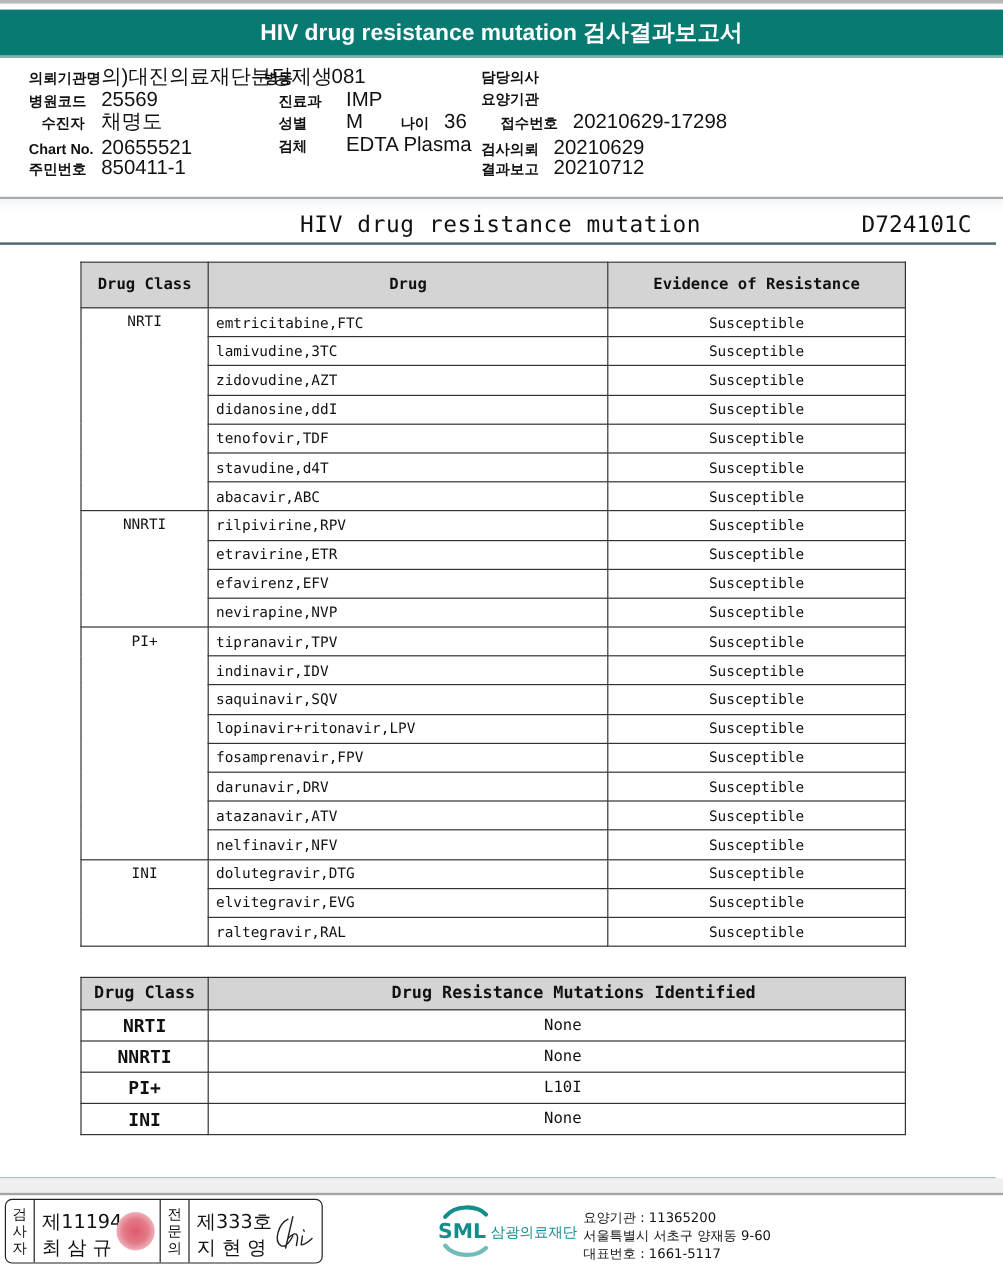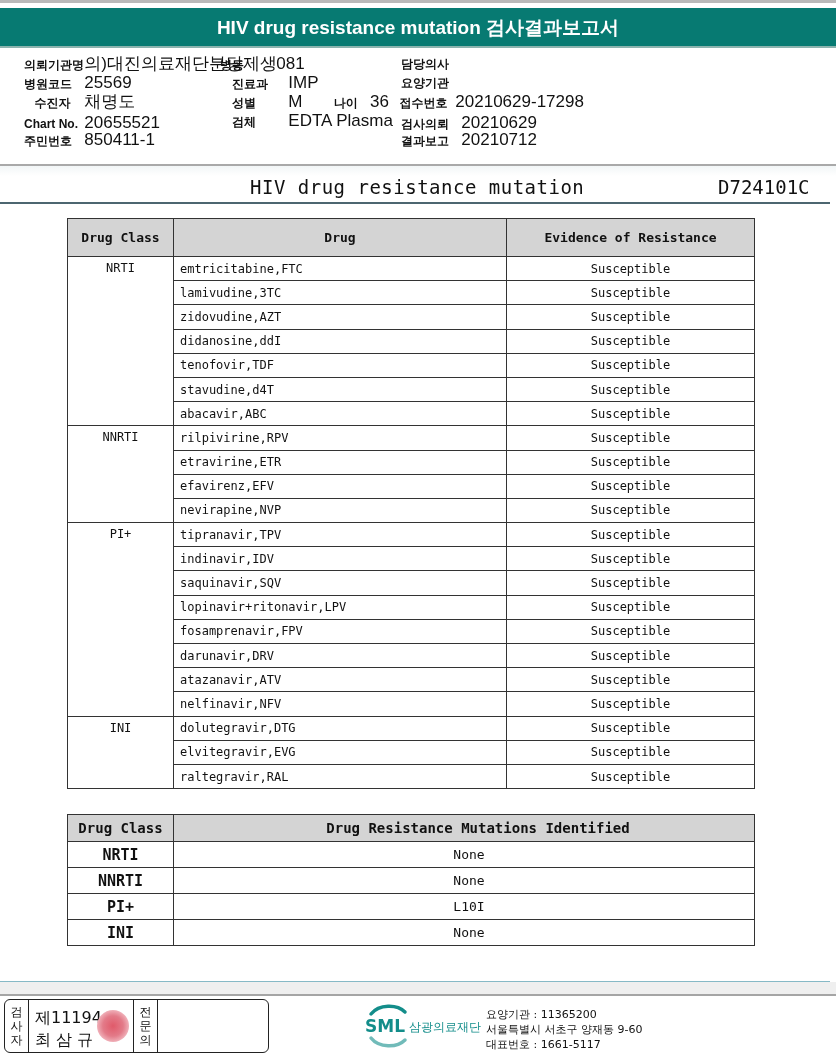--- a/index.html
+++ b/index.html
@@ -118,21 +118,21 @@
   </div>
 
   <div class="row" style="left:401px;top:56px;">
     <span class="lbl" style="width:57px">담당의사</span>
     <span class="val"></span>
   </div>
   <div class="row" style="left:401px;top:75px;">
     <span class="lbl" style="width:57px">요양기관</span>
     <span class="val"></span>
   </div>
-  <div class="row" style="left:395px;top:94px;text-align:center;">
+  <div class="row" style="left:417px;top:94px;">
     <span class="lbl" style="width:57px">접수번호</span>
     <span class="val">20210629-17298</span>
   </div>
   <div class="row" style="left:401px;top:115px;">
     <span class="lbl" style="width:57px">검사의뢰</span>
     <span class="val">20210629</span>
   </div>
   <div class="row" style="left:401px;top:132px;">
     <span class="lbl" style="width:57px">결과보고</span>
     <span class="val">20210712</span>
@@ -289,20 +289,27 @@
   <div class="blk">
     <span class="no">제11194호</span>
     <span class="nm">최삼규</span>
     <span class="stamp"></span>
   </div>
   <div class="vlabel" id="lbl-spec">
       <span>전</span>
       <span>문</span>
       <span>의</span>
     </div>
+  <div class="blk last">
+    <span class="no">제333호</span>
+    <span class="nm">지현영</span>
+    <svg class="sigmark" width="36" height="34" viewBox="0 0 36 34">
+      <path d="M14 6 C6 10 2 24 8 28 C12 30 16 24 18 20 M18 4 L12 30 M14 22 C18 18 22 16 22 22 L21 28 M26 20 L25 27 C26 28 30 26 34 22 M27 15 L27.5 16" fill="none" stroke="#222" stroke-width="1.2" stroke-linecap="round"></path>
+    </svg>
+  </div>
 </div>
 
 <svg class="logo" width="44" height="44" viewBox="0 0 44 44">
   <path d="M6 10 C14 0 32 0 40 8" fill="none" stroke="#138d8a" stroke-width="3.5" stroke-linecap="round"></path>
   <path d="M6 34 C14 44 32 44 40 36" fill="none" stroke="#138d8a" stroke-width="3.5" stroke-linecap="round" opacity="0.6"></path>
   <text x="0" y="28" font-family="DejaVu Sans, sans-serif" font-weight="bold" font-size="17" fill="#138d8a">SML</text>
 </svg>
 <div class="logo-text">삼광의료재단</div>
 <div class="addr">
   <div>요양기관 : 11365200</div>

